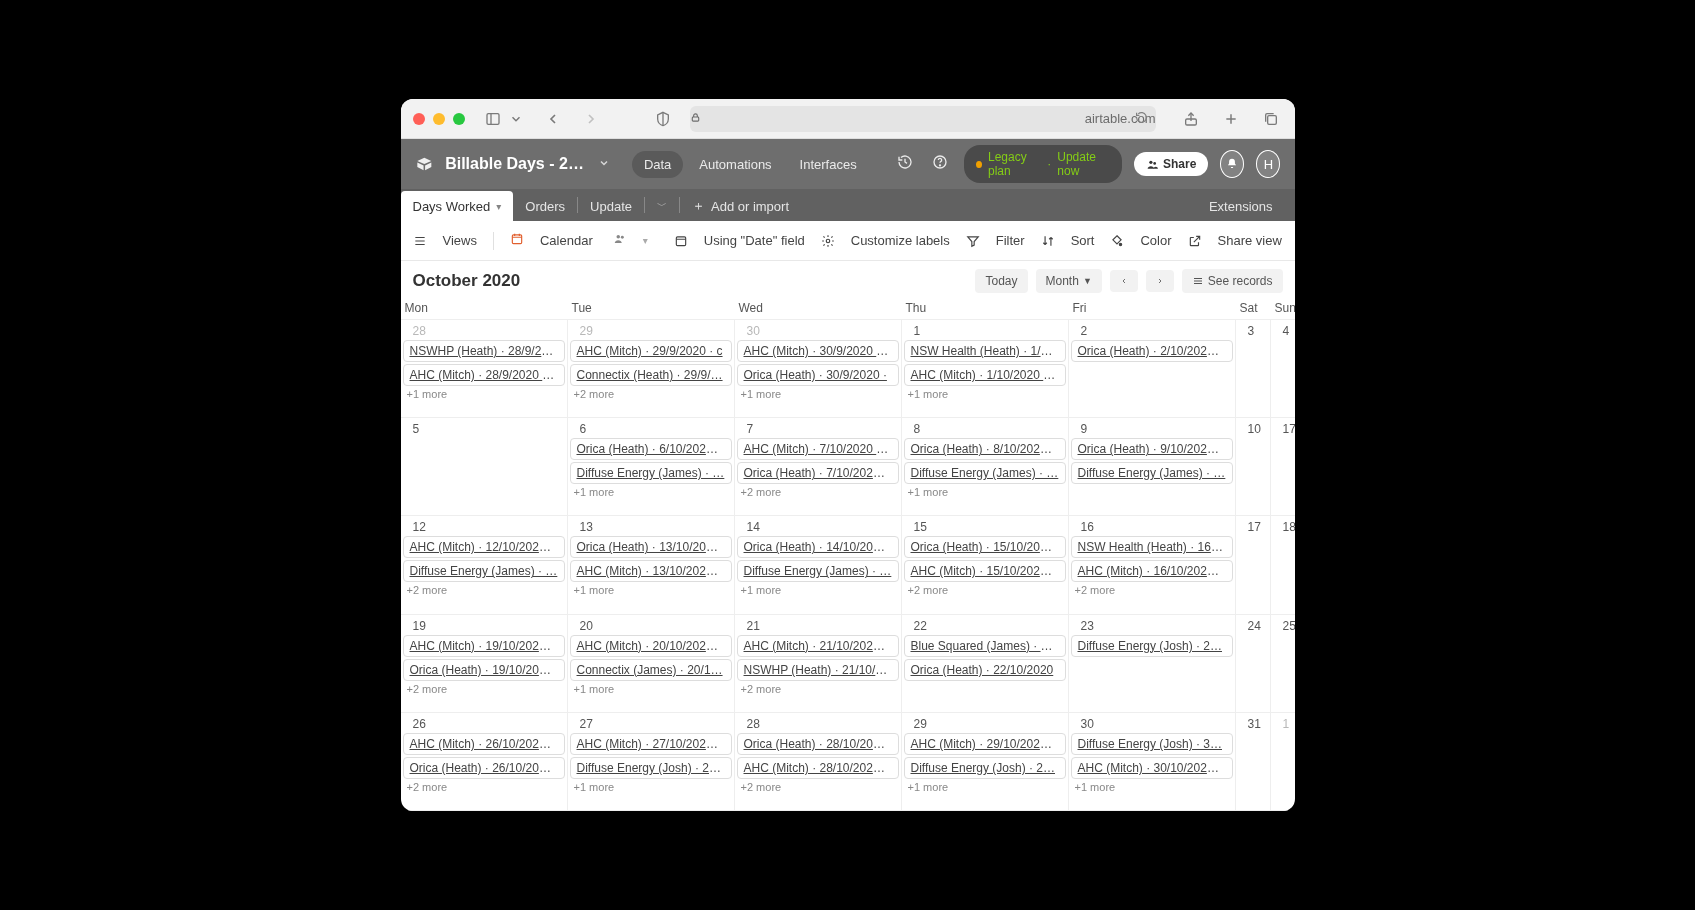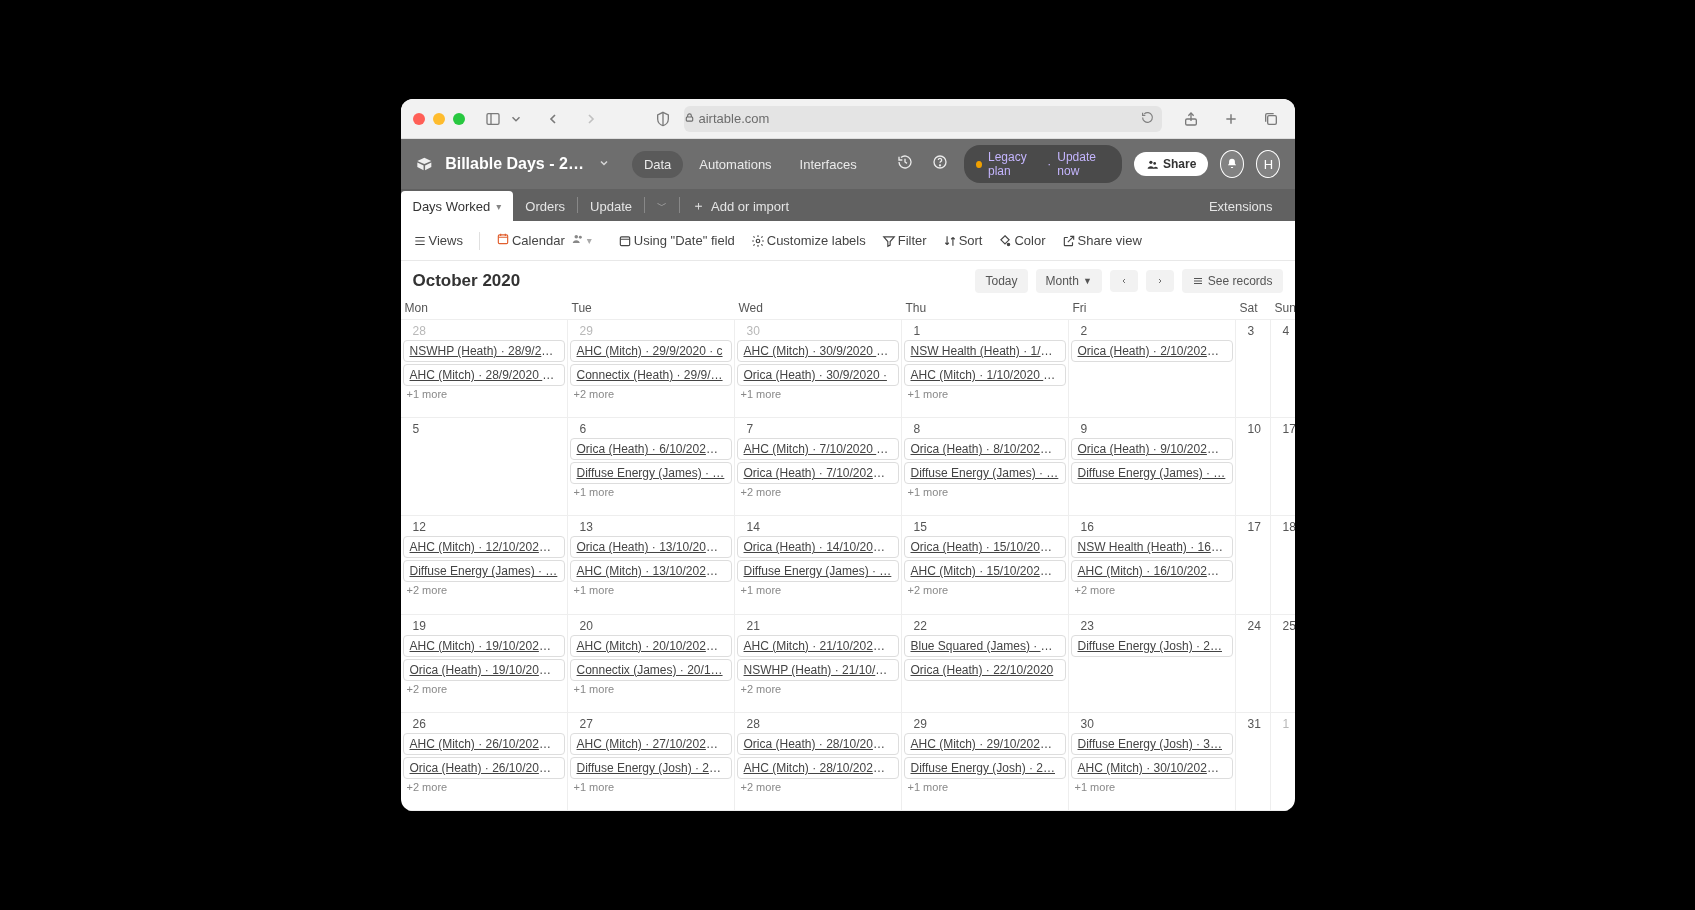--- a/index.html
+++ b/index.html
@@ -40,24 +40,24 @@
   .tb-btn { color: #7a7a7a; display: flex; align-items: center; justify-content: center; width: 24px; height: 24px; }
   .tb-btn svg { width: 16px; height: 16px; }
   .tb-group { display: flex; align-items: center; gap: 4px; }
   .urlbar {
     flex: 1;
     height: 26px;
     background: #e4e4e4;
     border-radius: 6px;
     display: flex;
     align-items: center;
-    justify-content: flex-start;
+    justify-content: space-between;
     font-size: 13px;
     color: #6c6c6c;
-    margin: 0 1px;
+    margin: 0 7px;
     position: relative;
   }
   .urlbar .lock { margin-right: 4px; }
   .urlbar .reload { position: absolute; right: 8px; color: #808080; }
   .tb-right { display: flex; align-items: center; gap: 16px; margin-left: 8px; color: #6c6c6c; }
 
   
   .at-header {
     height: 50px;
     background: #6e6e6e;
@@ -82,21 +82,21 @@
   .at-header .spacer { flex: 1; }
   .hist-icon, .help-icon { color: #eaeaea; width: 28px; text-align: center; }
   .plan-pill {
     background: #4a4a4a;
     border-radius: 16px;
     padding: 5px 12px;
     font-size: 12px;
     display: flex;
     align-items: center;
     gap: 6px;
-    color: #c4b5fd;
+    color: #84cc16;
   }
   .plan-pill .orange { width: 7px; height: 7px; border-radius: 50%; background: #f0a000; }
   .share-btn {
     background: #fff;
     color: #333;
     border-radius: 16px;
     padding: 5px 12px;
     font-size: 12px;
     font-weight: 600;
     display: flex;
@@ -146,21 +146,21 @@
   .view-bar {
     height: 40px;
     border-bottom: 1px solid #e8e8e8;
     display: flex;
     align-items: center;
     padding: 0 12px;
     gap: 16px;
     font-size: 13px;
     color: #444;
   }
-  .vb-item { display: flex; align-items: center; gap: 2px; cursor: pointer; }
+  .vb-item { display: flex; align-items: center; gap: 16px; cursor: pointer; }
   .vb-sep { width: 1px; height: 18px; background: #e0e0e0; }
   .cal-icon { color: #e15f2e; }
   .vb-item svg { width: 14px; height: 14px; }
 
   
   .cal-header {
     display: flex;
     align-items: center;
     padding: 8px 12px;
     gap: 8px;

